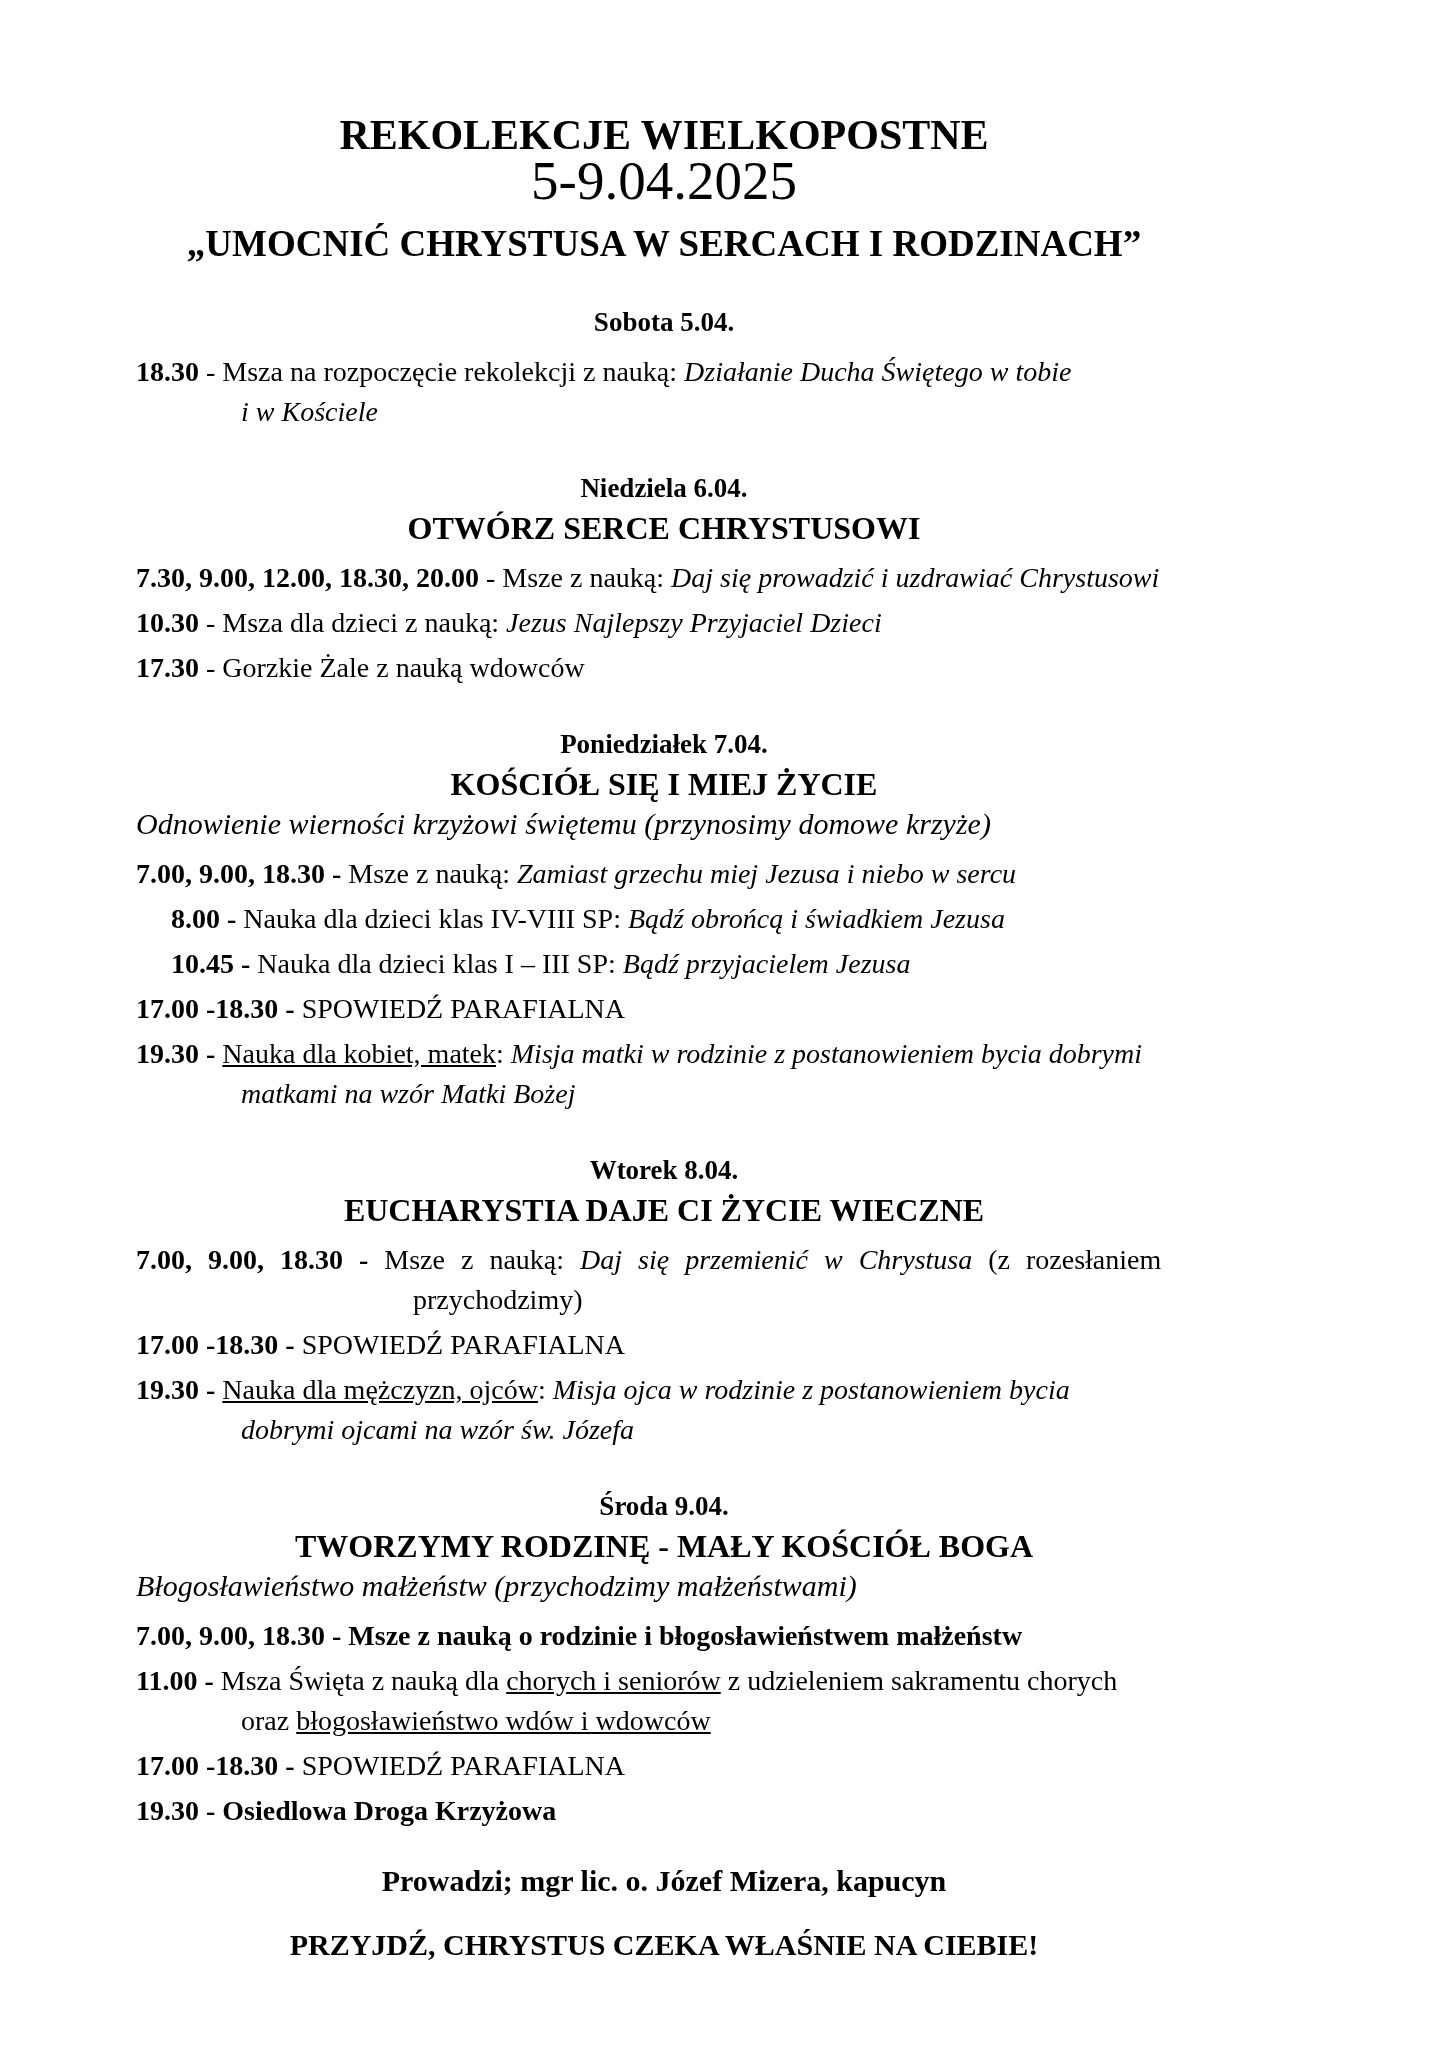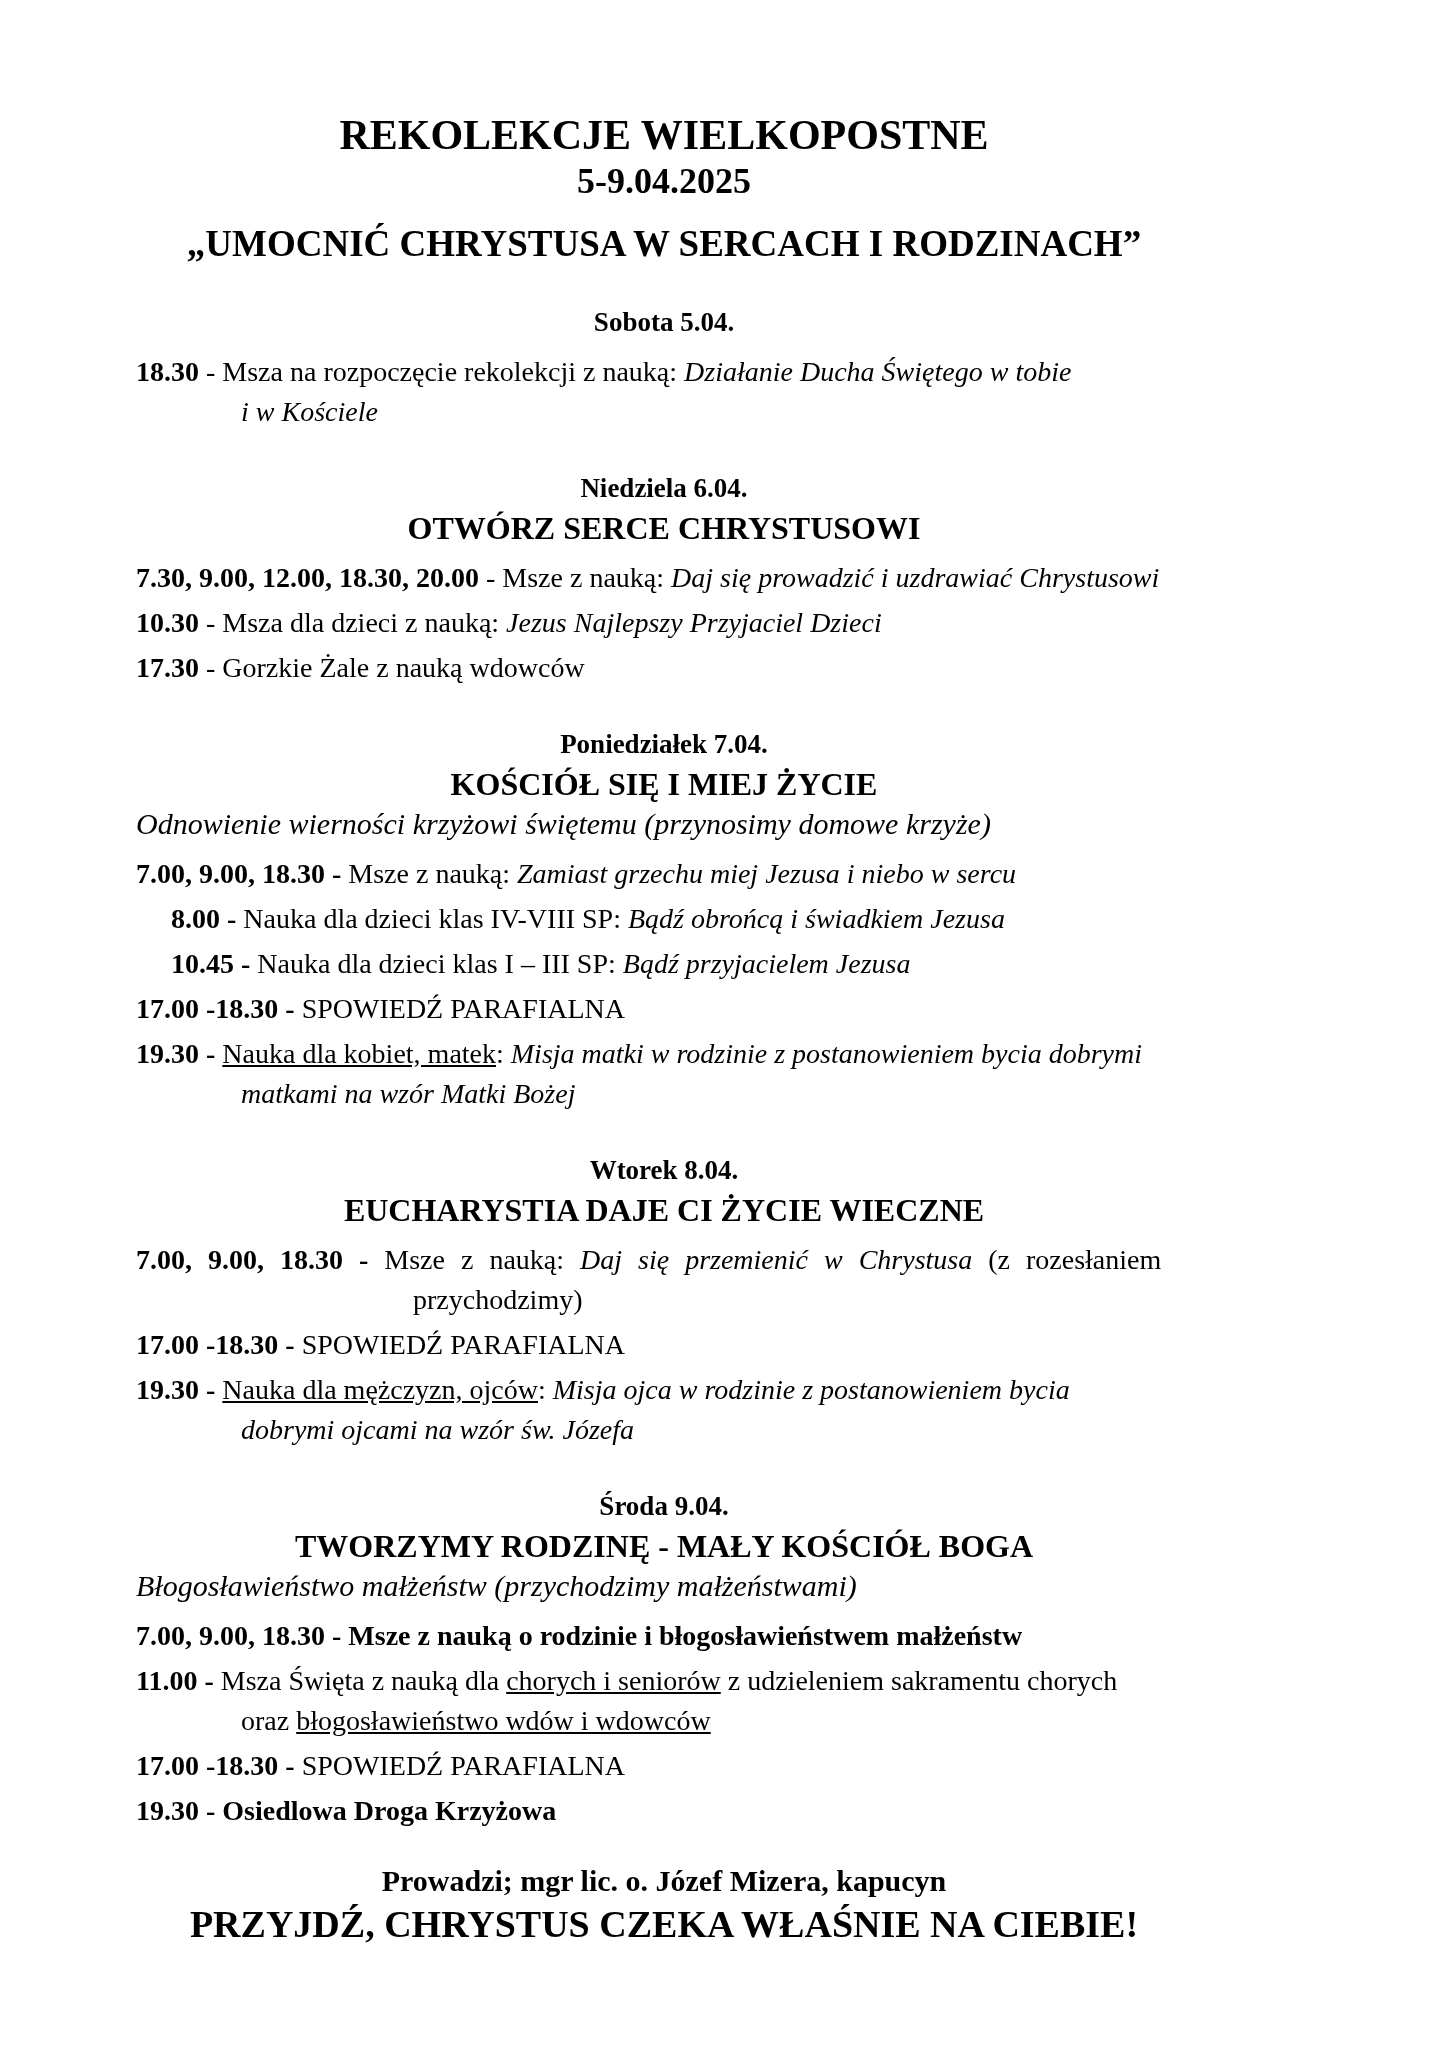--- a/index.html
+++ b/index.html
@@ -7,21 +7,21 @@
     width: 1330px;
     height: 2048px;
     box-sizing: border-box;
     background: #ffffff;
     color: #000000;
     font-family: "Liberation Serif", "DejaVu Serif", serif;
     padding: 112px 138px 0 136px;
     overflow: hidden;
   }
   .title   { text-align: center; font-weight: bold; font-size: 42px; line-height: 46px; }
-  .dates   { text-align: center; font-weight: bold; font-size: 36px; line-height: 46px; }
+  .dates   { text-align: center; font-weight: normal; font-size: 55px; line-height: 46px; }
   .motto   { text-align: center; font-weight: bold; font-size: 37px; line-height: 44px; margin-top: 18px; }
 
   .day { margin-top: 36px; }
   .day-heading  { text-align: center; font-weight: bold; font-size: 27px; line-height: 40px; margin: 0; }
   .day-slogan   { text-align: center; font-weight: bold; font-size: 32px; line-height: 40px; margin: 0; }
   .day-subtitle { text-align: left; font-style: italic; font-size: 30px; line-height: 40px; margin: 0; }
 
   .items { margin-top: 10px; }
   .item {
     font-size: 28px;
@@ -33,21 +33,21 @@
   .item.ind     { margin-left: 35px; }
   .item.cont-lg { padding-left: 277px; text-indent: -277px; }
   .item.spread  { word-spacing: 9px; }
 
   .sg-bold      { font-weight: bold; margin-top: 45px; }
   .sg-italic    { font-style: italic; }
   .sg-underline { text-decoration: underline; }
 
   .footer { margin-top: 30px; }
   .footer-leader     { text-align: center; font-weight: bold; font-size: 30px; line-height: 40px; margin: 0; }
-  .footer-invitation { text-align: center; font-weight: bold; font-size: 38px; line-height: 46px; margin: 0 0 0 0; }
+  .footer-invitation { text-align: center; font-weight: bold; font-size: 30px; line-height: 46px; margin: 21px 0 0 0; }
 </style>
 </head>
 <body>
 
 <div class="page">
   <div class="title">REKOLEKCJE WIELKOPOSTNE</div>
   <div class="dates">5-9.04.2025</div>
   <div class="motto">„UMOCNIĆ CHRYSTUSA W SERCACH I RODZINACH”</div>
 
   <div>

